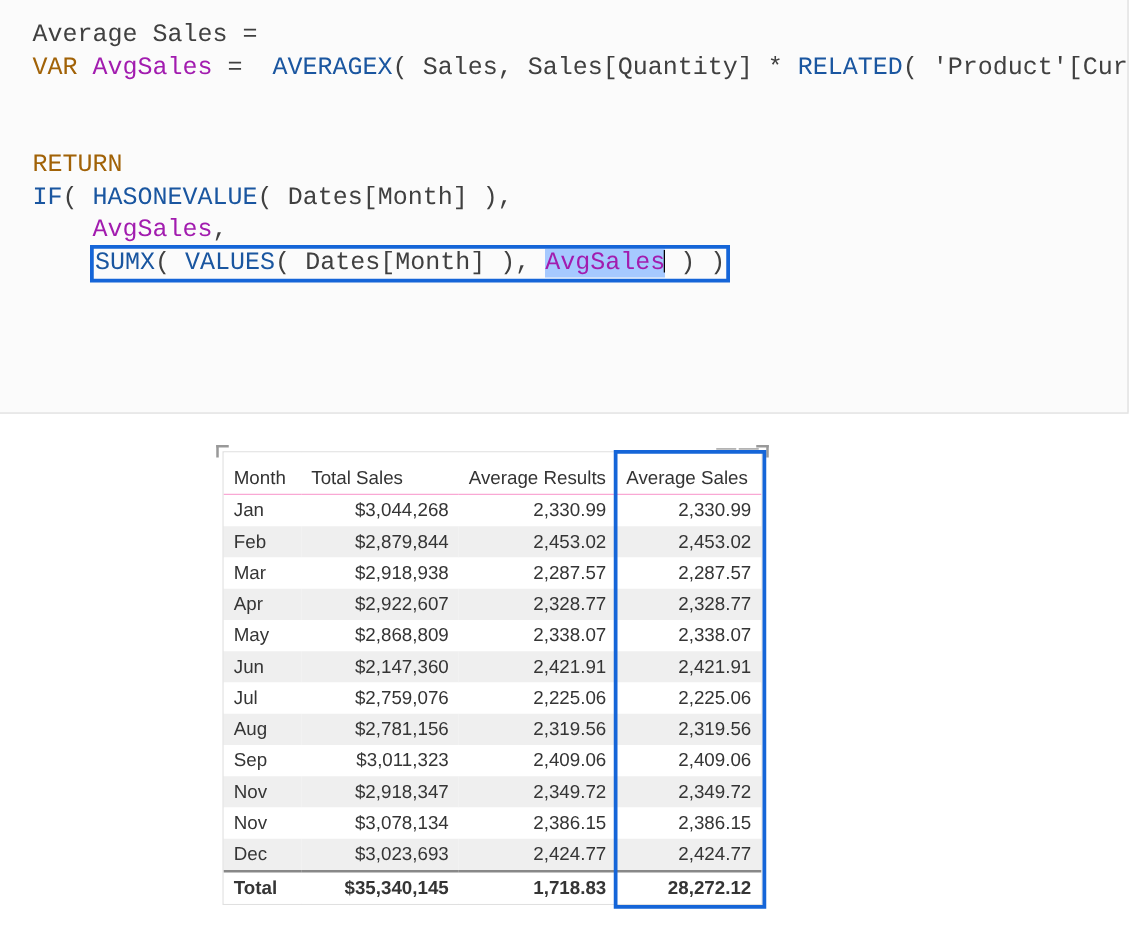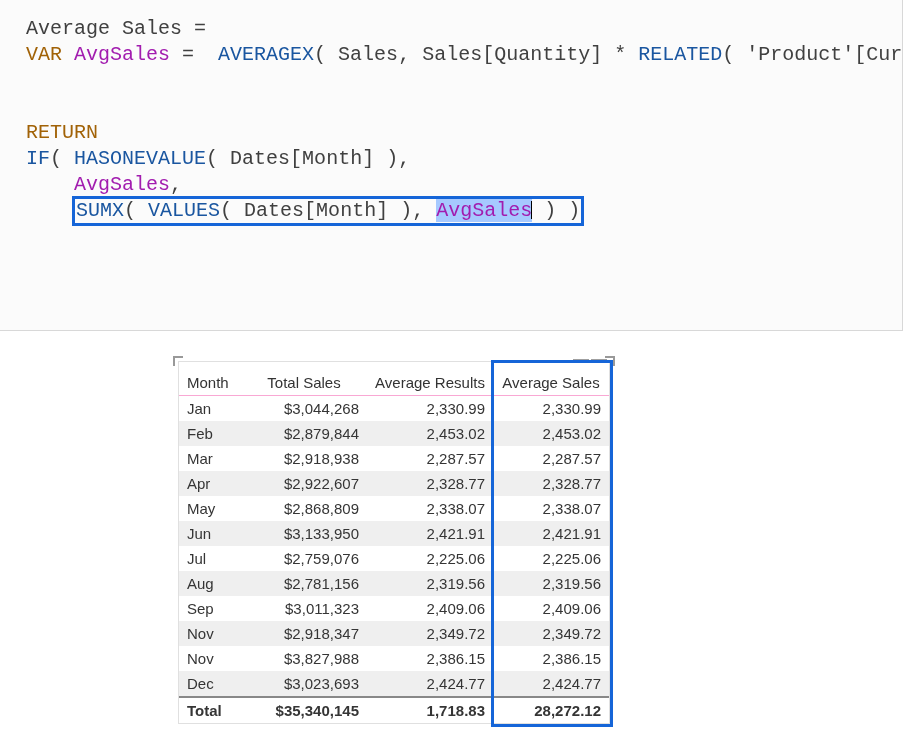--- a/index.html
+++ b/index.html
@@ -99,21 +99,21 @@
   }
   table.data th {
     text-align: left;
     font-weight: 400;
     color: #333;
     border-bottom: 1px solid #f9a8d4;
     padding: 12px 8px 4px 8px;
     background: #ffffff;
     white-space: nowrap;
   }
-  table.data th.num { text-align: center; }
+  table.data th.num { text-align: left; }
   table.data td {
     padding: 4px 8px;
     white-space: nowrap;
   }
   table.data td.num { text-align: right; }
   table.data tbody tr:nth-child(even) td {
     background: #efefef;
   }
   table.data tbody tr:nth-child(odd) td {
     background: #ffffff;
@@ -190,21 +190,21 @@
             <td class="num">2,328.77</td>
           </tr>
           <tr>
             <td>May</td>
             <td class="num">$2,868,809</td>
             <td class="num">2,338.07</td>
             <td class="num">2,338.07</td>
           </tr>
           <tr>
             <td>Jun</td>
-            <td class="num">$3,133,950</td>
+            <td class="num">$2,147,360</td>
             <td class="num">2,421.91</td>
             <td class="num">2,421.91</td>
           </tr>
           <tr>
             <td>Jul</td>
             <td class="num">$2,759,076</td>
             <td class="num">2,225.06</td>
             <td class="num">2,225.06</td>
           </tr>
           <tr>
@@ -220,21 +220,21 @@
             <td class="num">2,409.06</td>
           </tr>
           <tr>
             <td>Nov</td>
             <td class="num">$2,918,347</td>
             <td class="num">2,349.72</td>
             <td class="num">2,349.72</td>
           </tr>
           <tr>
             <td>Nov</td>
-            <td class="num">$3,827,988</td>
+            <td class="num">$3,078,134</td>
             <td class="num">2,386.15</td>
             <td class="num">2,386.15</td>
           </tr>
           <tr>
             <td>Dec</td>
             <td class="num">$3,023,693</td>
             <td class="num">2,424.77</td>
             <td class="num">2,424.77</td>
           </tr>
           <tr class="total-row">

